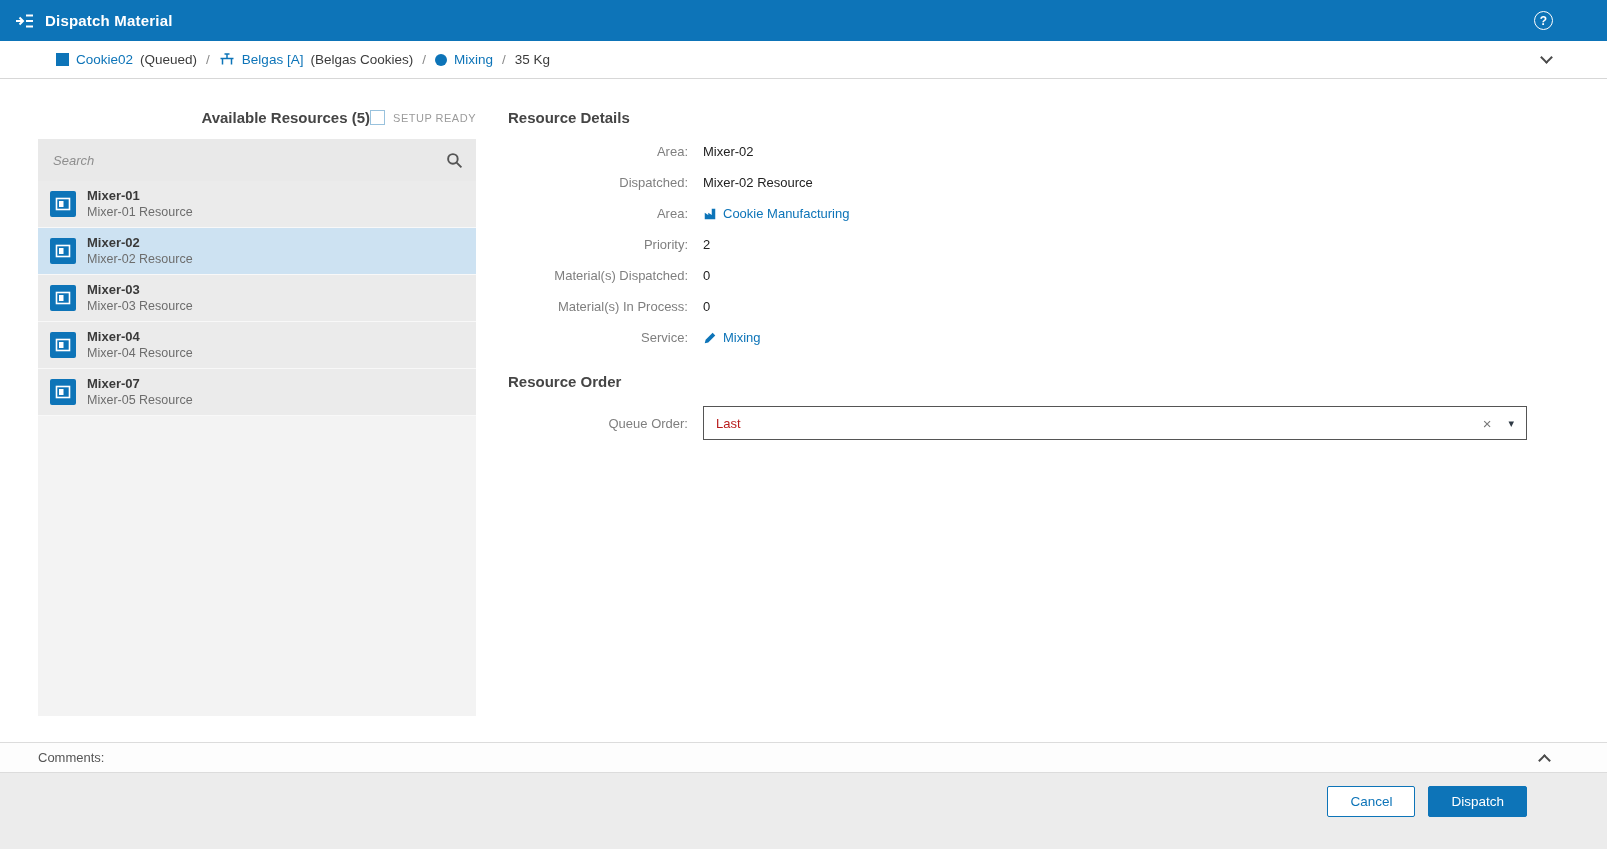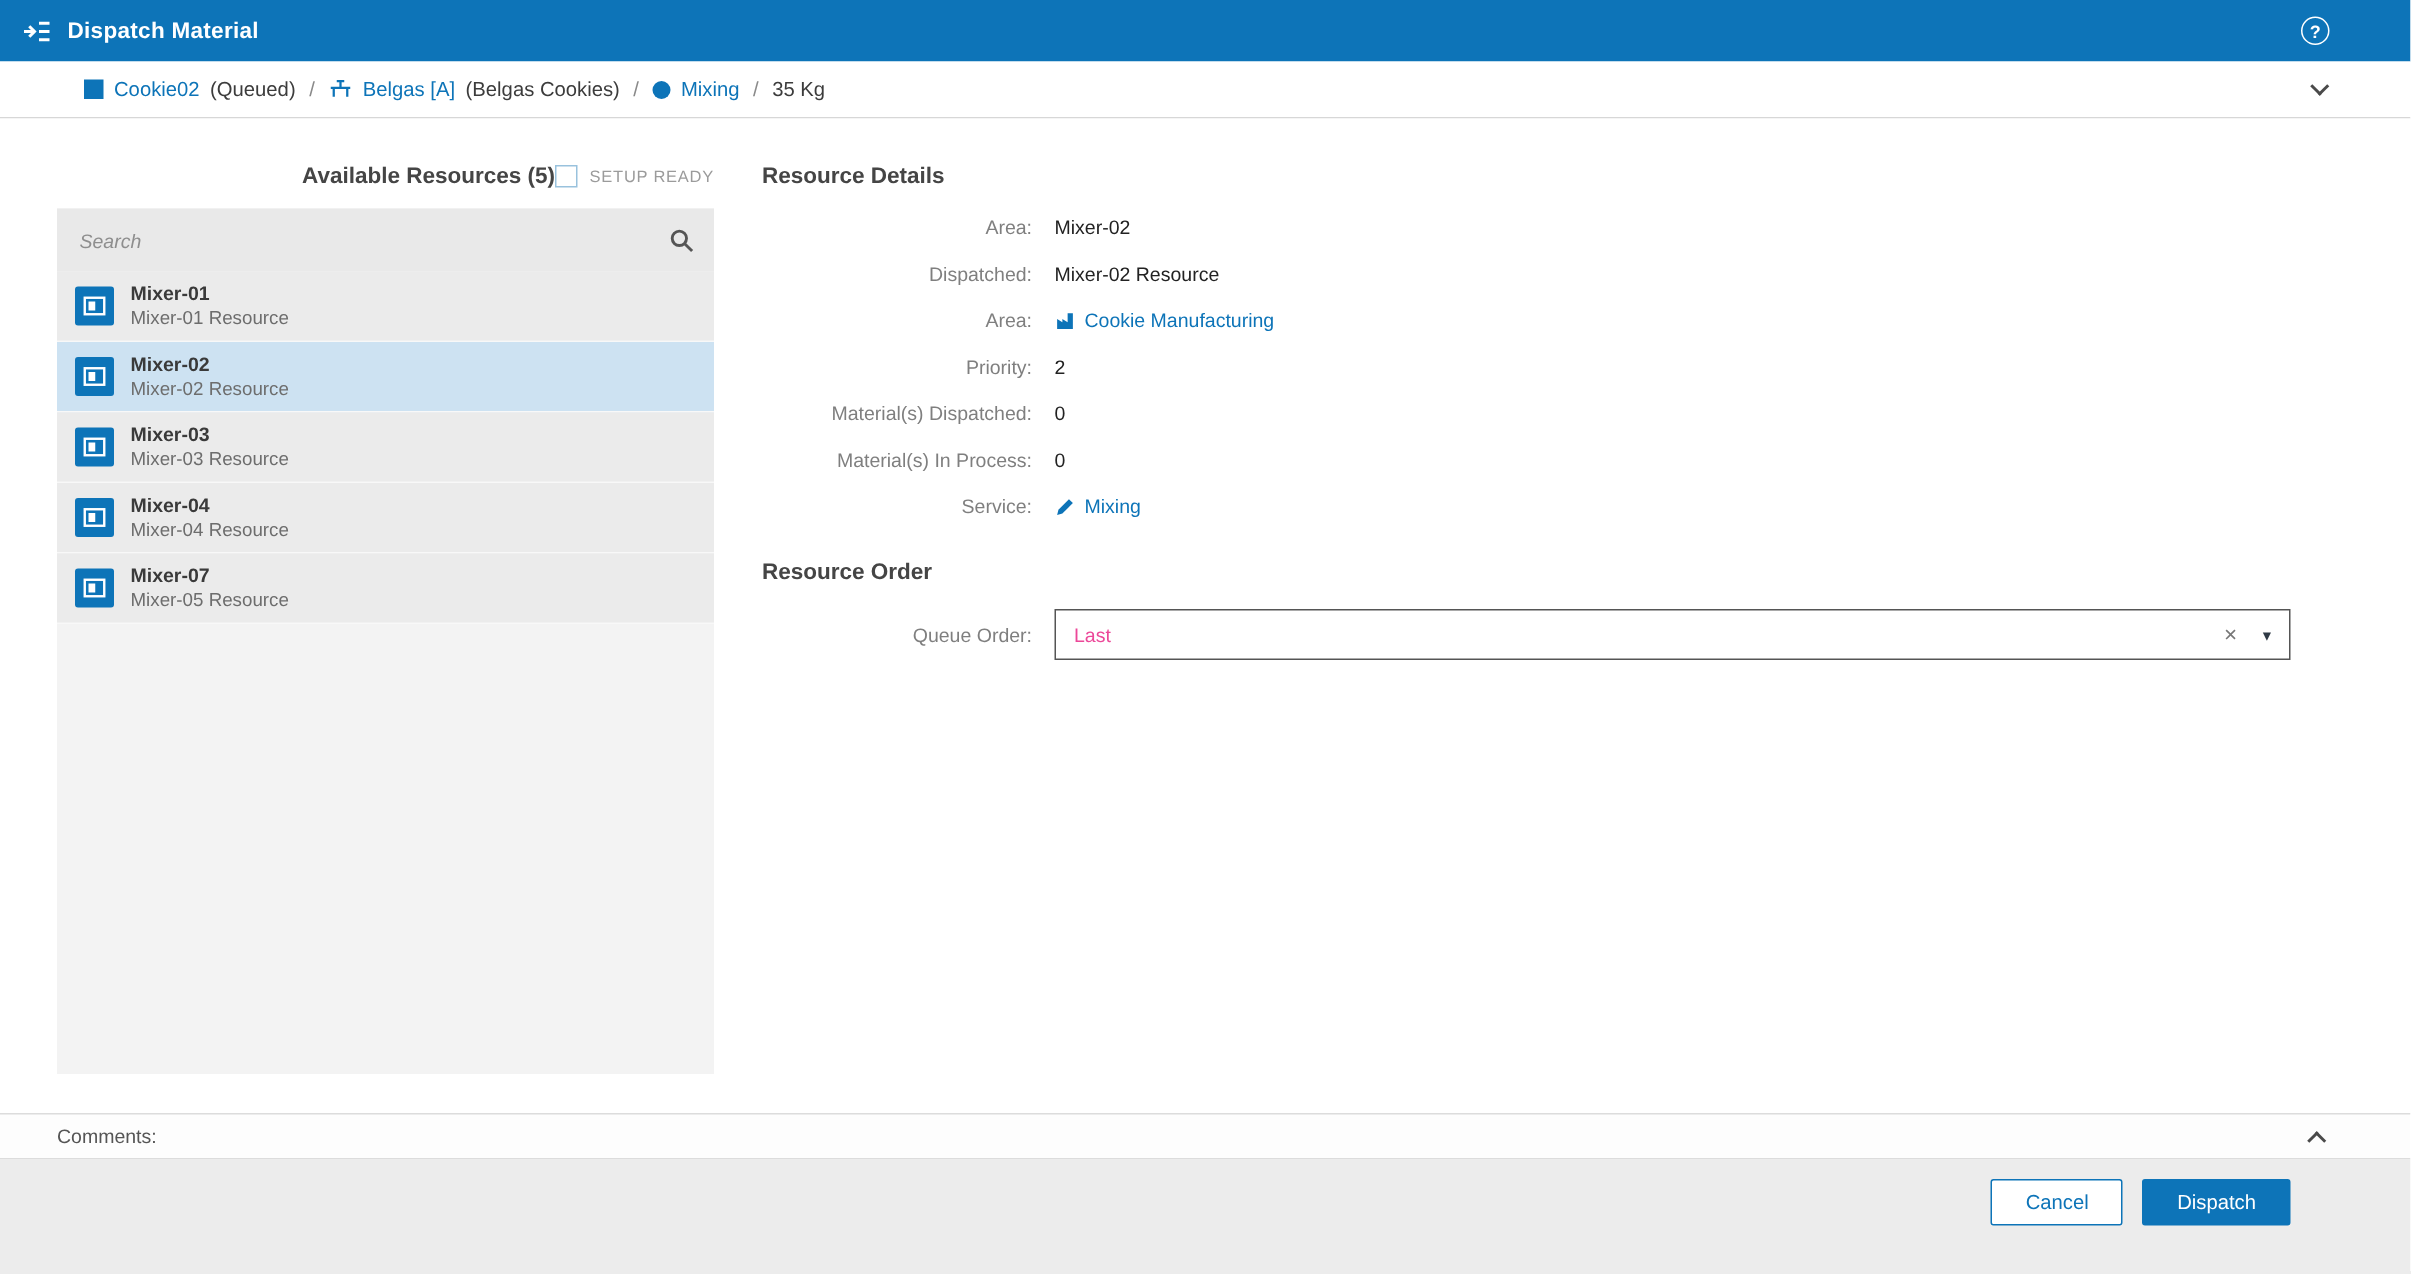--- a/index.html
+++ b/index.html
@@ -86,21 +86,21 @@
   .field-label { width: 195px; flex: none; text-align: right; color: #7f7f7f; padding-right: 15px; }
   .field-value { color: #222; display: flex; align-items: center; gap: 6px; }
   .field-value a { color: var(--accent, #0d74b8); text-decoration: none; cursor: pointer; }
   .inline-icon { color: var(--accent, #0d74b8); display: inline-flex; align-items: center; }
   .order-section { margin-top: 24px; }
   .queue-row { display: flex; align-items: center; margin-top: 16px; }
   .select-box {
     flex: 1; height: 34px; border: 1px solid #555; background: #fff;
     display: flex; align-items: center; padding: 0 12px; cursor: pointer;
   }
-  .select-value { color: #ec4899; }
+  .select-value { color: #b91c1c; }
   .select-controls { margin-left: auto; display: flex; align-items: center; gap: 17px; }
   .clear-x { color: #777; font-size: 15px; line-height: 1; cursor: pointer; }
   .caret { color: #2f3a45; font-size: 11px; cursor: pointer; }
 
   
   .comments-bar {
     height: 31px; flex: none; background: #fdfdfd;
     border-top: 1px solid #dcdcdc; border-bottom: 1px solid #dcdcdc;
     display: flex; align-items: center; padding: 0 58px 0 38px; color: #555;
   }

